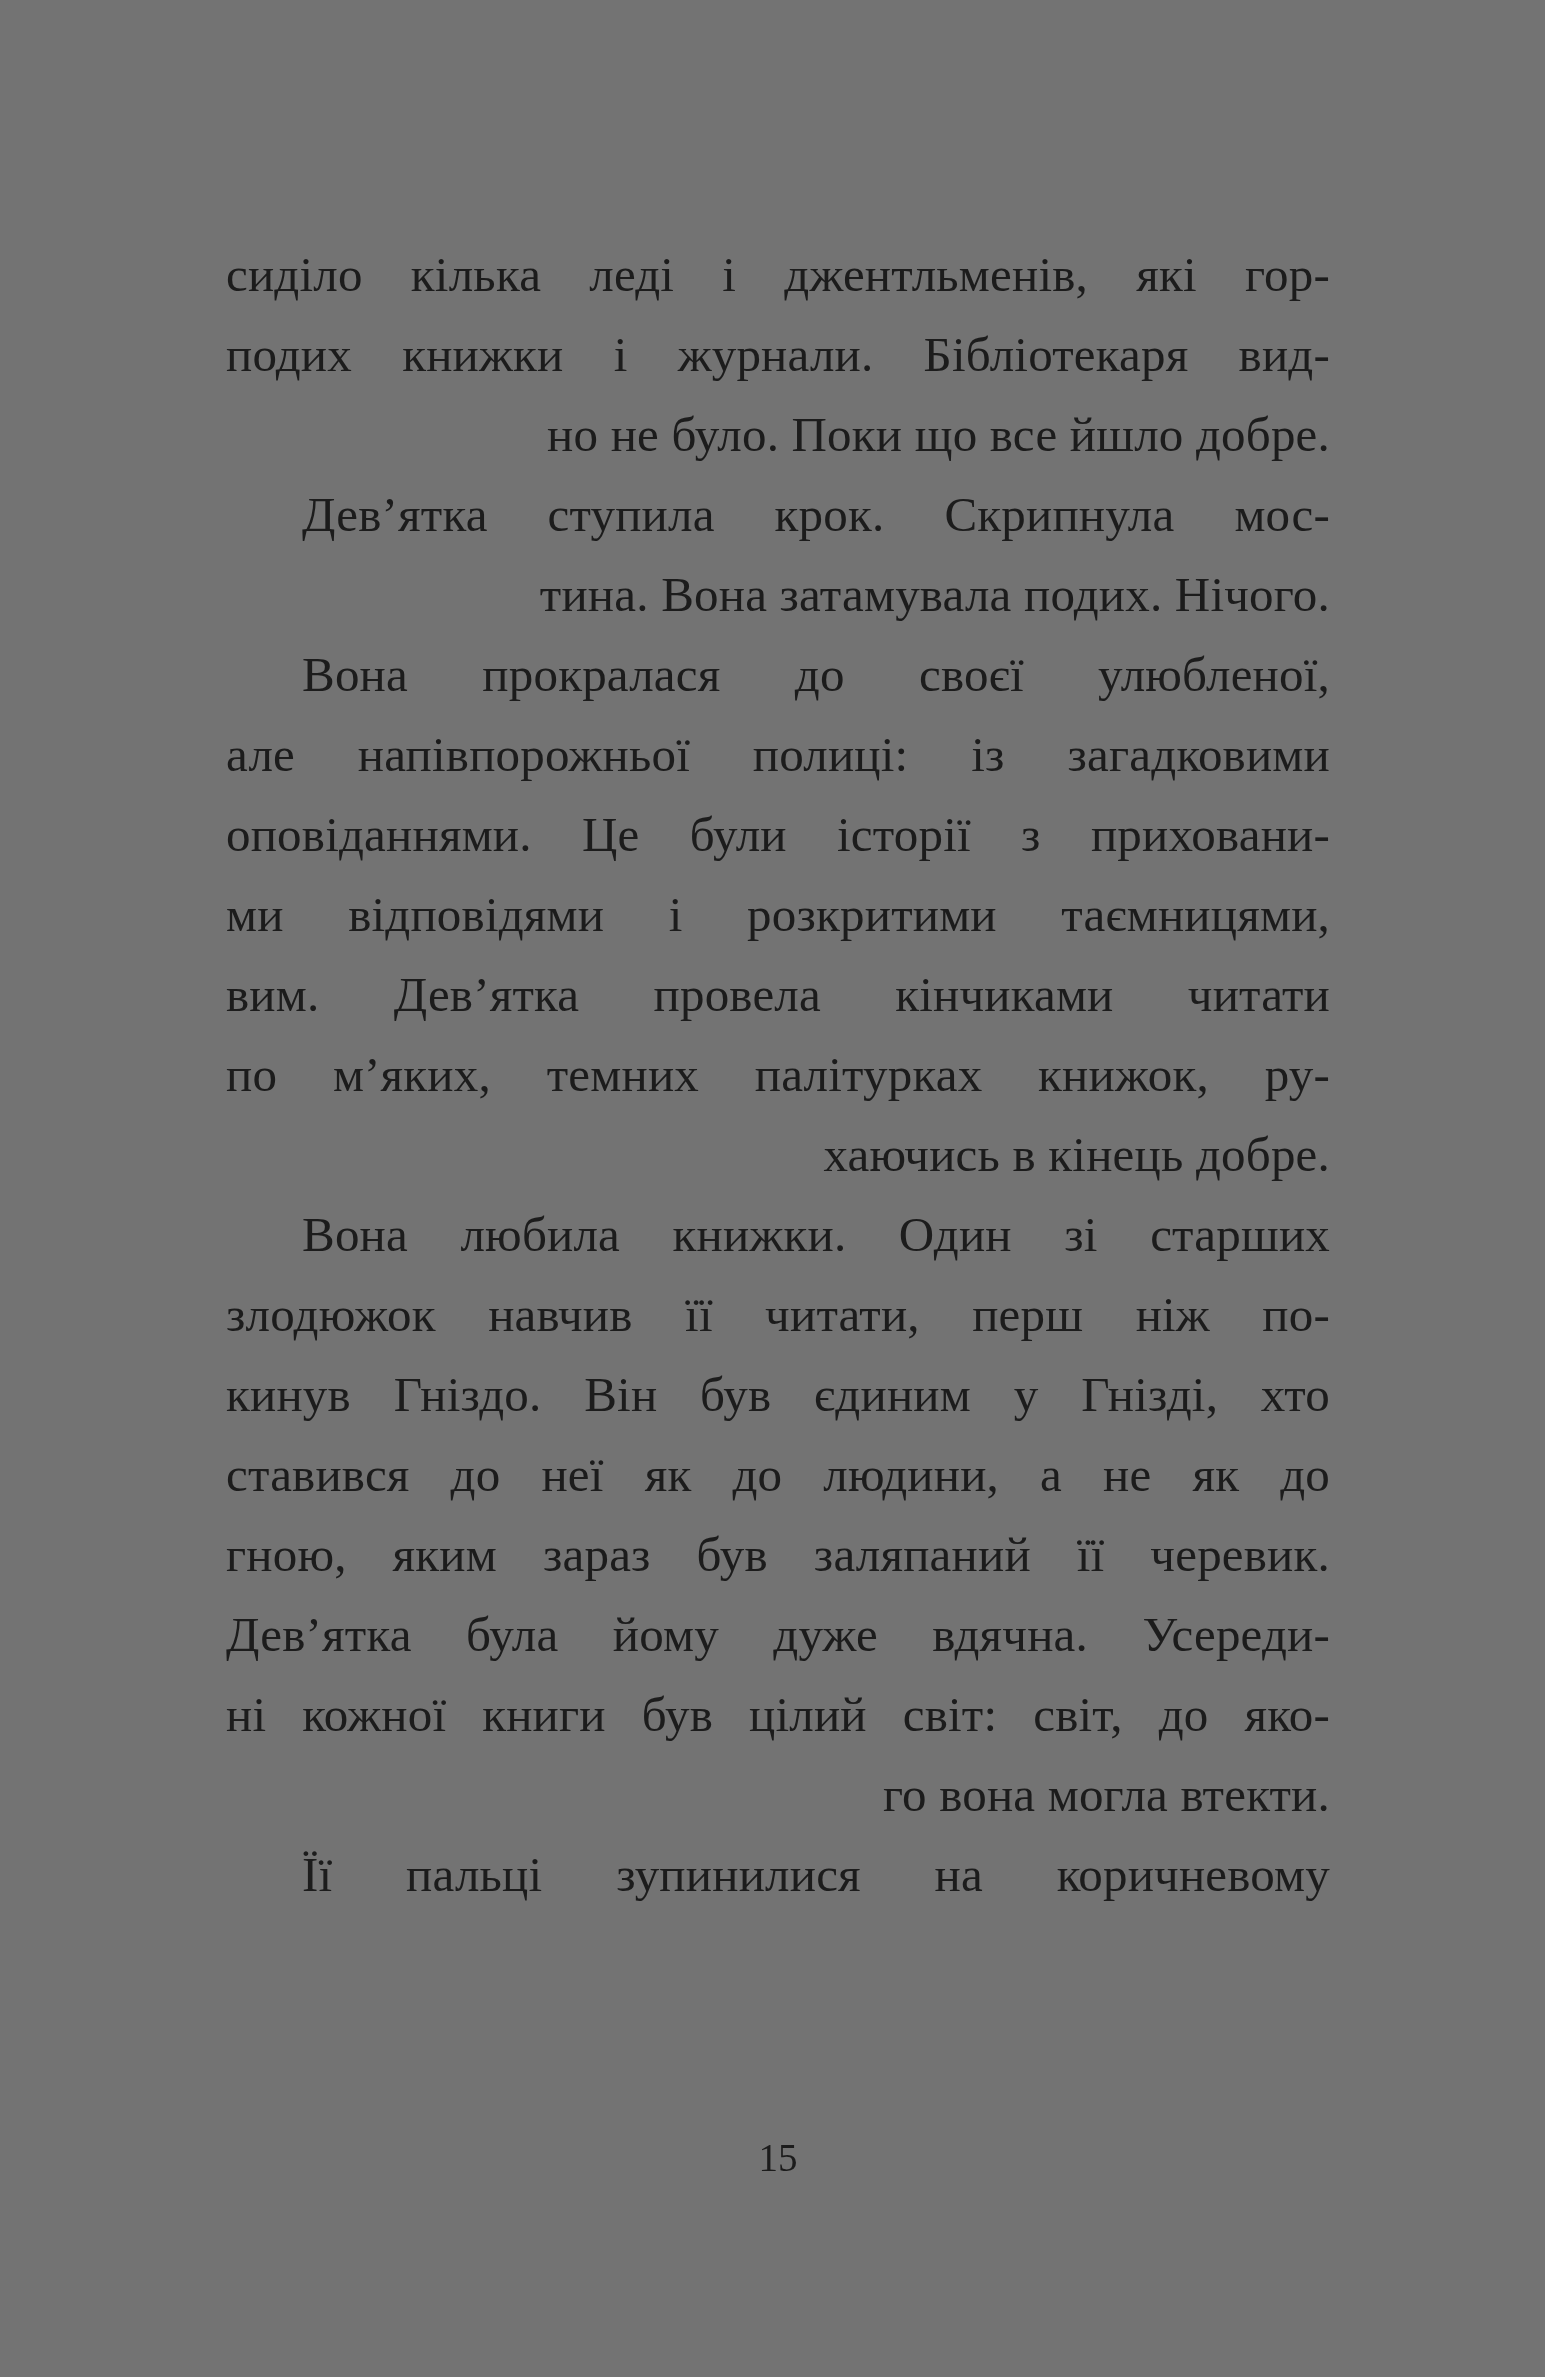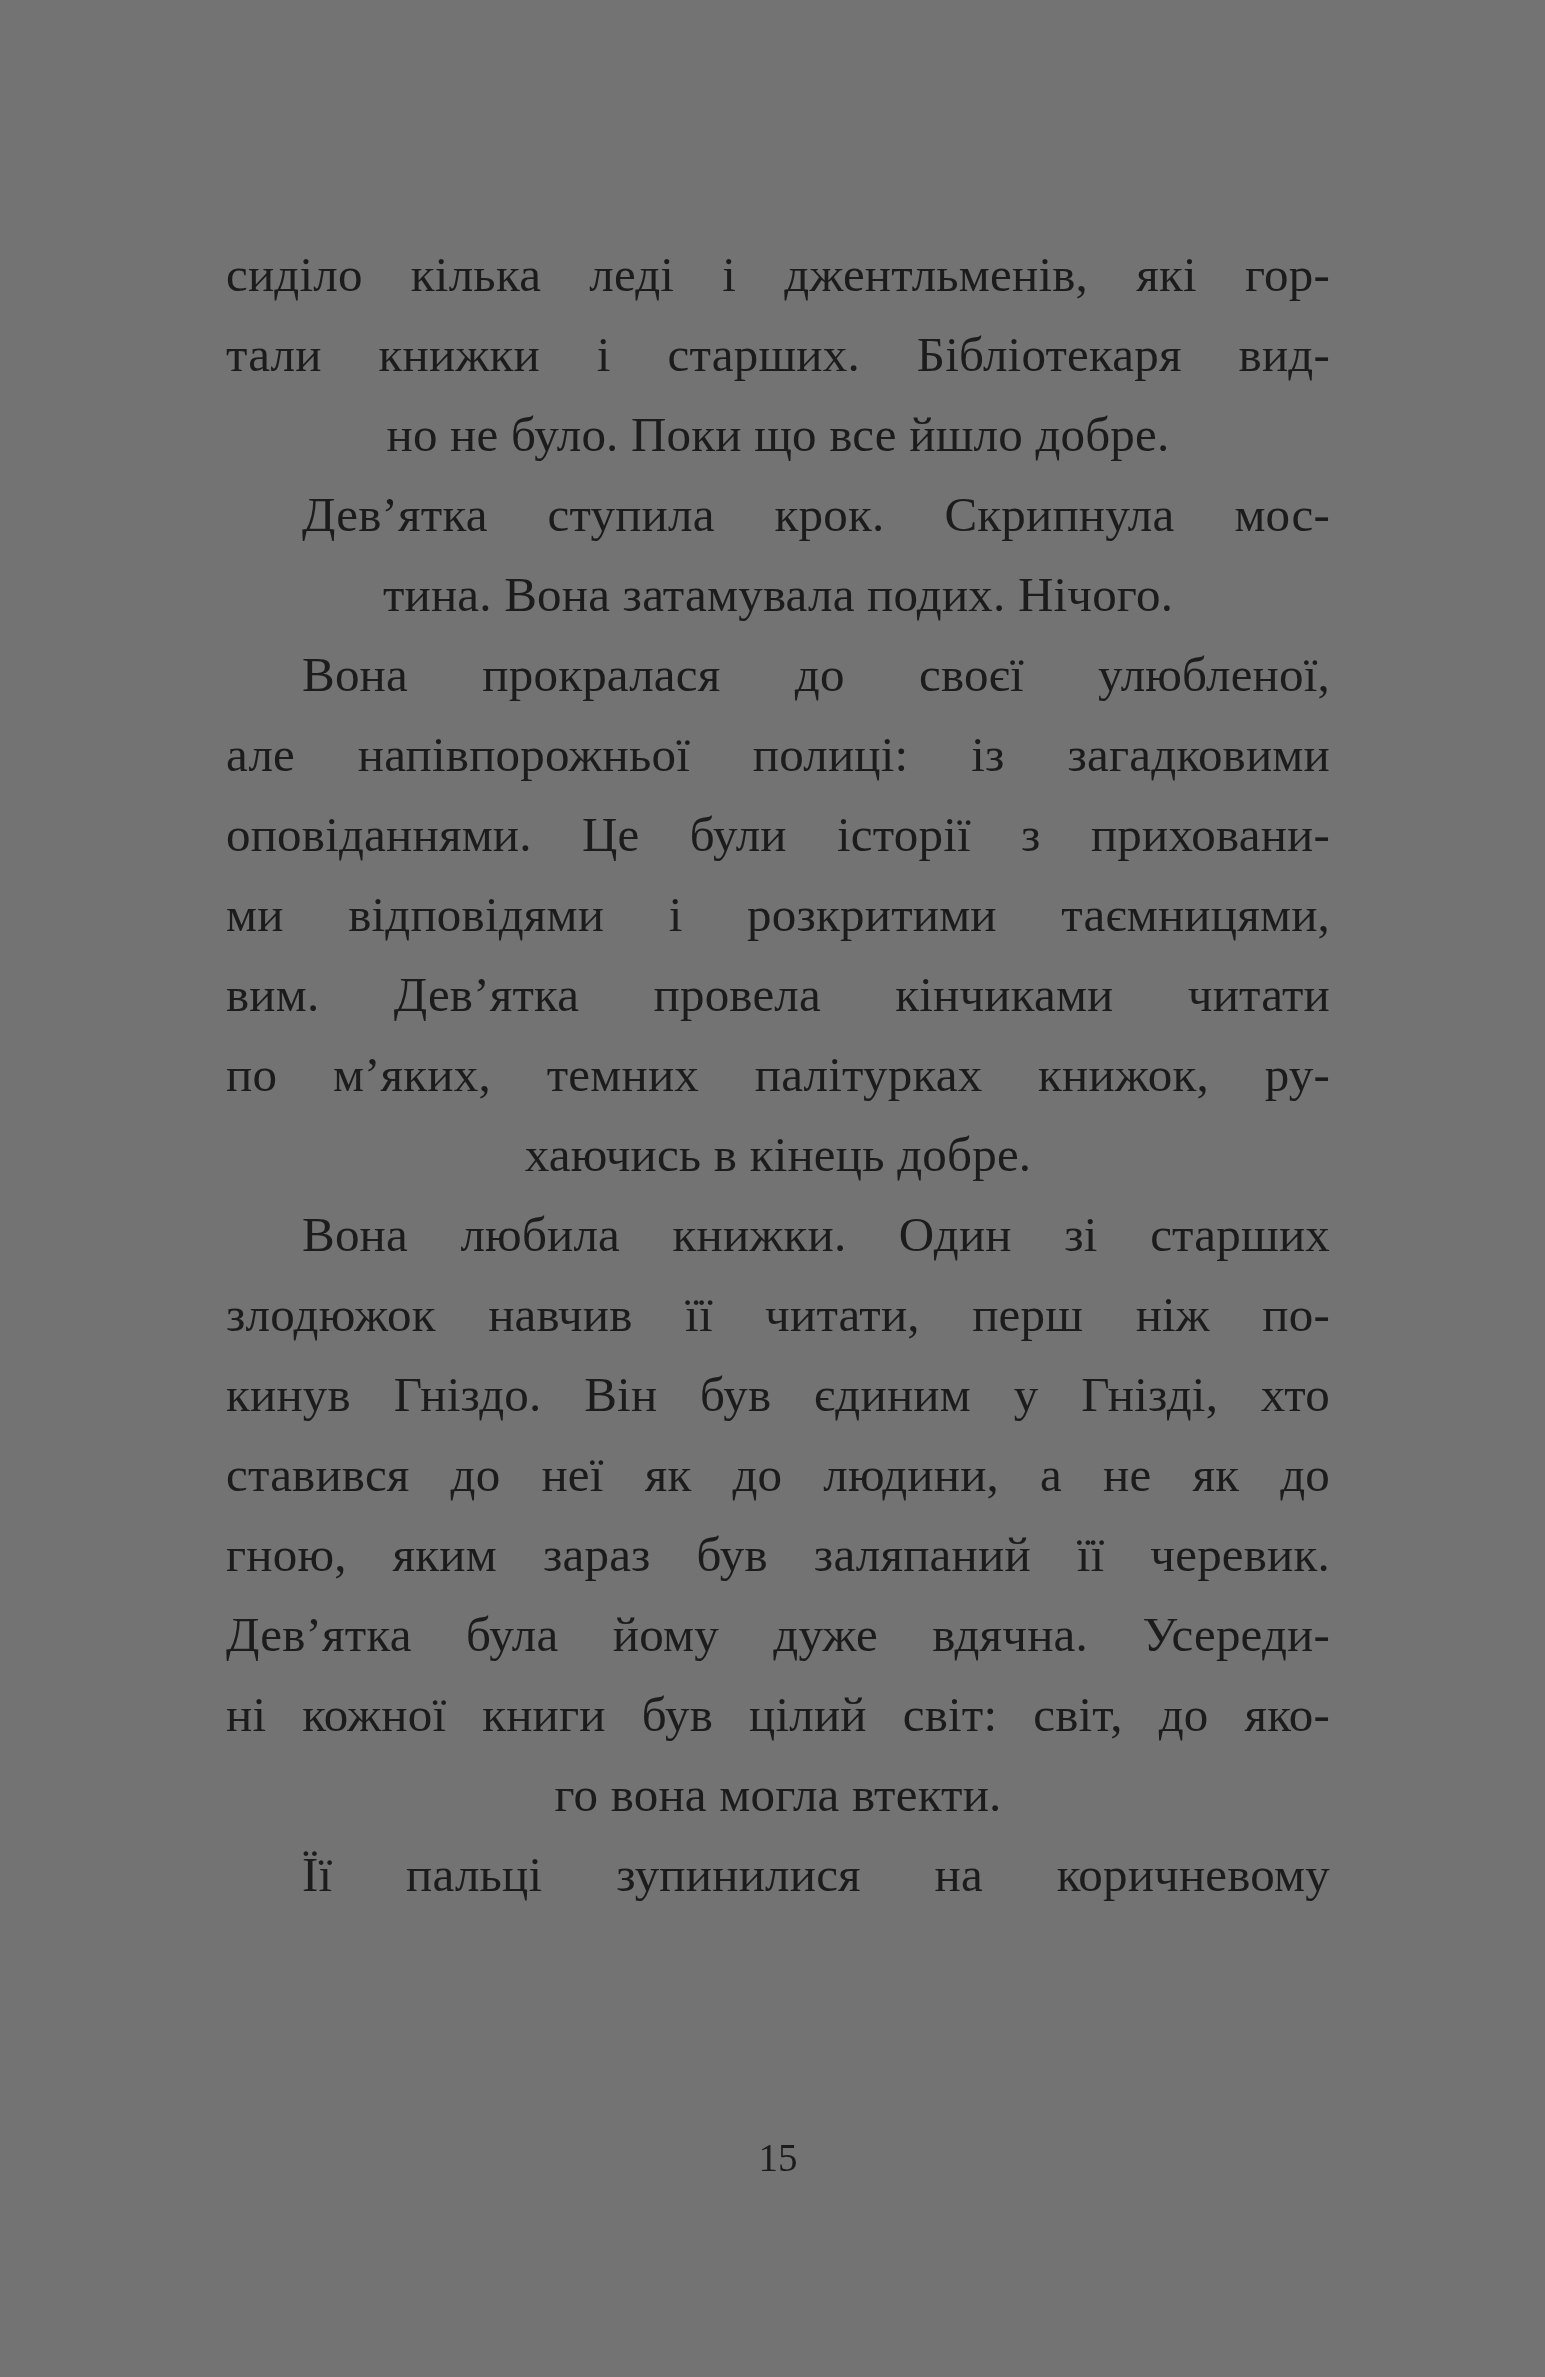--- a/index.html
+++ b/index.html
@@ -27,21 +27,21 @@
     top: 235px;
     width: 1104px;
   }
   .para {
     margin: 0;
     padding: 0;
   }
   .line {
     font-size: 49px;
     line-height: 80px;
-    text-align: center;
+    text-align: right;
     letter-spacing: 0.2px;
   }
   .just {
     text-align: justify;
     text-align-last: justify;
   }
   .indent {
     text-indent: 76px;
   }
   .folio {
@@ -57,21 +57,21 @@
 </style>
 </head>
 <body>
 
 <div class="page">
 
   <div class="text-block">
 
     <div class="para">
       <div class="line just">сиділо кілька леді і джентльменів, які гор-</div>
-      <div class="line just">тали книжки і старших. Бібліотекаря вид-</div>
+      <div class="line just">подих книжки і журнали. Бібліотекаря вид-</div>
       <div class="line">но не було. Поки що все йшло добре.</div>
     </div>
 
     <div class="para">
       <div class="line just indent">Дев’ятка ступила крок. Скрипнула мос-</div>
       <div class="line">тина. Вона затамувала подих. Нічого.</div>
     </div>
 
     <div class="para">
       <div class="line just indent">Вона прокралася до своєї улюбленої,</div>

